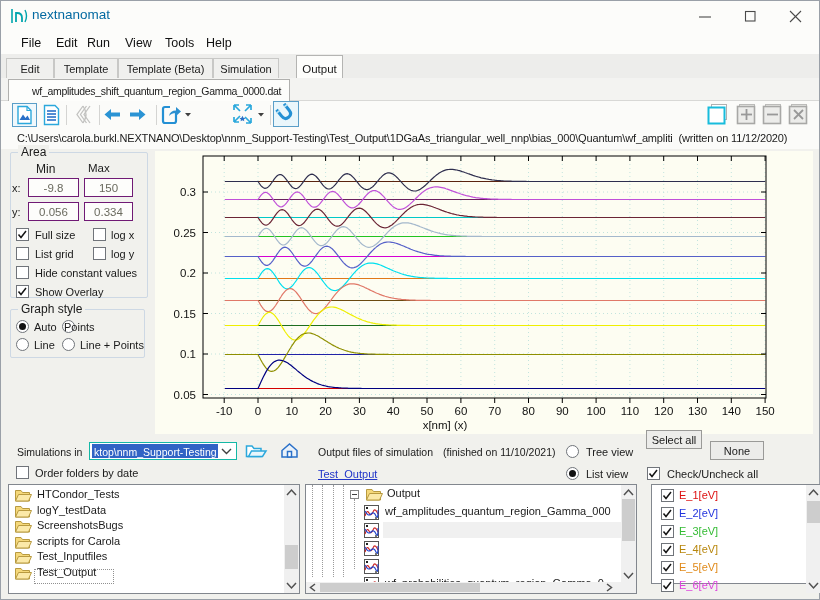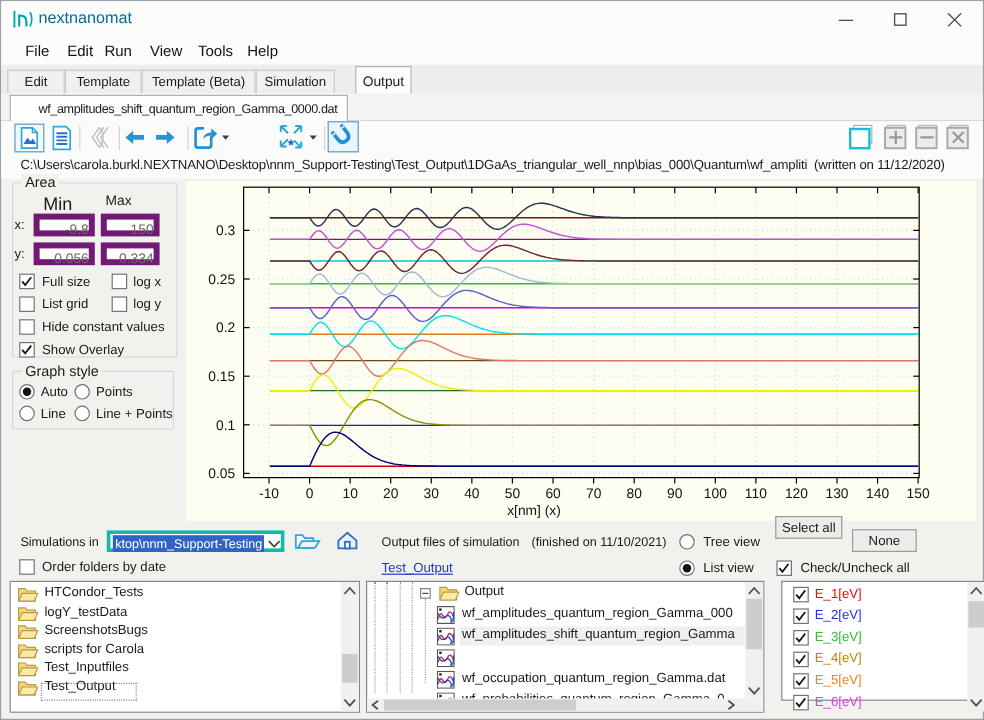--- a/index.html
+++ b/index.html
@@ -12,21 +12,21 @@
 .tabstrip{position:absolute;left:1px;top:54px;width:818px;height:24px;background:#ededeb}
 .tab{position:absolute;top:4px;height:20px;background:#f0f0ee;border:1px solid #c8c8c6;border-bottom:none;text-align:center;font-size:11px;padding-top:4px}
 .tab.active{top:1px;height:24px;background:#fdfdfb;border:1px solid #b4b4b2;border-bottom:none;padding-top:7px;font-size:11.5px}
 .docrow{position:absolute;left:1px;top:78px;width:818px;height:23px;background:#f3f3f1;border-bottom:1px solid #d8d8d6}
 .doctab{position:absolute;left:7px;top:1px;width:282px;height:22px;background:#fdfdfb;border:1px solid #b0b0ae;border-bottom:none;font-size:10.5px;letter-spacing:-0.3px;padding:5px 0 0 23px}
 .toolbar{position:absolute;left:1px;top:101px;width:818px;height:29px;background:#fbfbf9}
 .pathbar{position:absolute;left:1px;top:130px;width:818px;height:19px;background:#fbfbf9;font-size:11px;color:#1a1a1a;padding:2px 0 0 16px;letter-spacing:-0.15px;white-space:nowrap}
 .chartpanel{position:absolute;left:155px;top:151px;width:658px;height:283px;background:#fdfdf2}
 .gb{position:absolute;border:1px solid #cdd8e4;border-radius:2px}
 .gb>label{position:absolute;top:-8px;left:7px;background:#f1f1ed;padding:0 3px;font-size:12px}
-.tbx{position:absolute;height:19px;background:#fdfdfb;border:5px solid #701a75;color:#6a6a5e;text-align:right;font-size:11.5px;padding-top:3px}
+.tbx{position:absolute;height:19px;background:#fdfdfb;border:1px solid #701a75;color:#6a6a5e;text-align:center;font-size:11.5px;padding-top:3px}
 .cb{position:absolute;width:13px;height:13px;background:#fff;border:1px solid #70747a}
 .rd{position:absolute;width:13px;height:13px;background:#fff;border:1px solid #70747a;border-radius:50%}
 .rd.sel:after{content:"";position:absolute;left:2px;top:2px;width:7px;height:7px;border-radius:50%;background:#111}
 .lbl{position:absolute;font-size:11px;white-space:nowrap}
 .panel{position:absolute;background:#fff;border:1px solid #82878e}
 .sb{position:absolute;background:#f0f0f0}
 .thumb{position:absolute;background:#cdcdcd}
 .btn{position:absolute;height:19px;background:#ececea;border:1px solid #9a9a98;text-align:center;font-size:11px;padding-top:3px}
 .link{color:#2135c8;text-decoration:underline;font-size:11px;position:absolute}
 svg{display:block}
@@ -159,21 +159,21 @@
         <line x1="7" y1="7" x2="16" y2="16"></line>
         <line x1="16" y1="7" x2="7" y2="16"></line>
       </g>
     </svg>
   </div>
 <div class="pathbar">C:\Users\carola.burkl.NEXTNANO\Desktop\nnm_Support-Testing\Test_Output\1DGaAs_triangular_well_nnp\bias_000\Quantum\wf_ampliti&nbsp; (written on 11/12/2020)</div>
 
 <div class="gb" style="left:10px;top:152px;width:138px;height:146px">
     <label>Area</label>
   </div>
-<span class="lbl" style="left:36px;top:162px;font-size:15px">Min</span>
+<span class="lbl" style="left:36px;top:162px;font-size:12px">Min</span>
 <span class="lbl" style="left:88px;top:162px;font-size:11.5px">Max</span>
 <span class="lbl" style="left:12px;top:182px">x:</span>
 <div class="tbx" style="left:28px;top:178px;width:51px">-9.8</div>
 <div class="tbx" style="left:84px;top:178px;width:49px">150</div>
 <span class="lbl" style="left:12px;top:206px">y:</span>
 <div class="tbx" style="left:28px;top:202px;width:51px">0.056</div>
 <div class="tbx" style="left:84px;top:202px;width:49px">0.334</div>
 <div class="cb" style="left:16px;top:228px" id="cb-full">
     <svg width="13" height="13" viewBox="0 0 13 13" style="position:absolute;left:-1px;top:-1px">
       <path d="M2.5 6.5 L5 9.5 L10 3" stroke="#151515" stroke-width="1.5" fill="none"></path>
@@ -193,21 +193,21 @@
       <path d="M2.5 6.5 L5 9.5 L10 3" stroke="#151515" stroke-width="1.5" fill="none"></path>
     </svg>
   </div>
 <span class="lbl" style="left:35px;top:286px">Show Overlay</span>
 <div class="gb" style="left:10px;top:309px;width:135px;height:49px">
     <label>Graph style</label>
   </div>
 <div class="rd sel" style="left:16px;top:320px"></div>
 <span class="lbl" style="left:34px;top:321px">Auto</span>
 <div class="rd" style="left:62px;top:320px"></div>
-<span class="lbl" style="left:80px;top:321px">Points</span>
+<span class="lbl" style="left:64px;top:321px">Points</span>
 <div class="rd" style="left:16px;top:338px"></div>
 <span class="lbl" style="left:34px;top:339px">Line</span>
 <div class="rd" style="left:62px;top:338px"></div>
 <span class="lbl" style="left:80px;top:339px">Line + Points</span>
 
 <div class="chartpanel">
     <svg width="660" height="283" viewBox="0 0 660 283" style="position:absolute;left:0;top:0">
       <rect x="48.0" y="5.0" width="563.0" height="242.0" fill="#fdfdf2" stroke="none"></rect>
       <g stroke="#c2e4de" stroke-width="1" stroke-dasharray="1,3">
         <line x1="69.2" y1="5.0" x2="69.2" y2="247.0"></line>
@@ -326,21 +326,21 @@
         <text x="508.7" y="264.0" text-anchor="middle">120</text>
         <text x="542.5" y="264.0" text-anchor="middle">130</text>
         <text x="576.3" y="264.0" text-anchor="middle">140</text>
         <text x="610.1" y="264.0" text-anchor="middle">150</text>
         <text x="290.0" y="278.0" text-anchor="middle">x[nm] (x)</text>
       </g>
     </svg>
   </div>
 
 <span class="lbl" style="left:17px;top:446px;font-size:10.5px">Simulations in</span>
-<div class="abs" style="left:89px;top:442px;width:148px;height:18px;background:#fff;border:3px solid #14b8a6">
+<div class="abs" style="left:89px;top:442px;width:148px;height:18px;background:#fff;border:1px solid #14b8a6">
   <div class="abs" style="left:2px;top:1px;width:126px;height:14px;background:#3163c5;color:#fff;font-size:10.5px;padding:2px 0 0 2px;white-space:nowrap;overflow:hidden">ktop\nnm_Support-Testing</div>
   <svg class="abs" style="left:130px;top:4px" width="14" height="9" viewBox="0 0 14 9">
       <path d="M2 2 L6.5 6.5 L11 2" stroke="#404040" stroke-width="1.4" fill="none"></path>
     </svg>
 </div>
 <svg class="abs" style="left:245px;top:443px" width="23" height="16" viewBox="0 0 23 16">
     <g fill="#fff" stroke="#2ba8dc" stroke-width="1.5">
       <path d="M1.5 13.5 L1.5 3 L7 3 L9 5.5 L16 5.5 L16 13.5 Z"></path>
       <path d="M3.5 13.5 L6.5 8 L21 8 L17.5 13.5 Z" fill="#e8f6fc"></path>
     </g>
@@ -452,40 +452,38 @@
     <div class="abs" style="left:77px;top:37px;width:238px;height:16px;background:#f0f0f0"></div>
     <div class="abs" style="left:58px;top:38px;width:15px;height:15px">
       <svg width="15" height="15" viewBox="0 0 15 15">
         <rect x="0.5" y="0.5" width="14" height="14" fill="#fff" stroke="#555"></rect>
         <path d="M1 11 Q3 4 5 8 T9 7 T14 9" stroke="#cc2222" stroke-width="1.1" fill="none"></path>
         <path d="M1 6 Q4 12 7 9 T12 11 T14 5" stroke="#2244cc" stroke-width="1.1" fill="none"></path>
         <rect x="2" y="2" width="2" height="2" fill="#222"></rect>
         <rect x="11" y="12" width="2" height="2" fill="#777"></rect>
       </svg>
     </div>
-    <span class="lbl" style="left:79px;top:38px;width:236px;overflow:hidden;display:inline-block;white-space:nowrap">wf_amplitudes_shift_quantum_region_Gamma</span>
     <div class="abs" style="left:58px;top:56px;width:15px;height:15px">
       <svg width="15" height="15" viewBox="0 0 15 15">
         <rect x="0.5" y="0.5" width="14" height="14" fill="#fff" stroke="#555"></rect>
         <path d="M1 11 Q3 4 5 8 T9 7 T14 9" stroke="#cc2222" stroke-width="1.1" fill="none"></path>
         <path d="M1 6 Q4 12 7 9 T12 11 T14 5" stroke="#2244cc" stroke-width="1.1" fill="none"></path>
         <rect x="2" y="2" width="2" height="2" fill="#222"></rect>
         <rect x="11" y="12" width="2" height="2" fill="#777"></rect>
       </svg>
     </div>
     <div class="abs" style="left:58px;top:74px;width:15px;height:15px">
       <svg width="15" height="15" viewBox="0 0 15 15">
         <rect x="0.5" y="0.5" width="14" height="14" fill="#fff" stroke="#555"></rect>
         <path d="M1 11 Q3 4 5 8 T9 7 T14 9" stroke="#cc2222" stroke-width="1.1" fill="none"></path>
         <path d="M1 6 Q4 12 7 9 T12 11 T14 5" stroke="#2244cc" stroke-width="1.1" fill="none"></path>
         <rect x="2" y="2" width="2" height="2" fill="#222"></rect>
         <rect x="11" y="12" width="2" height="2" fill="#777"></rect>
       </svg>
     </div>
-    <span class="lbl" style="left:79px;top:74px;width:236px;overflow:hidden;display:inline-block;white-space:nowrap">wf_occupation_quantum_region_Gamma.dat</span>
     <div class="abs" style="left:58px;top:92px;width:15px;height:15px">
       <svg width="15" height="15" viewBox="0 0 15 15">
         <rect x="0.5" y="0.5" width="14" height="14" fill="#fff" stroke="#555"></rect>
         <path d="M1 11 Q3 4 5 8 T9 7 T14 9" stroke="#cc2222" stroke-width="1.1" fill="none"></path>
         <path d="M1 6 Q4 12 7 9 T12 11 T14 5" stroke="#2244cc" stroke-width="1.1" fill="none"></path>
         <rect x="2" y="2" width="2" height="2" fill="#222"></rect>
         <rect x="11" y="12" width="2" height="2" fill="#777"></rect>
       </svg>
     </div>
     <span class="lbl" style="left:79px;top:92px;width:236px;overflow:hidden;display:inline-block;white-space:nowrap">wf_probabilities_quantum_region_Gamma_0</span>

